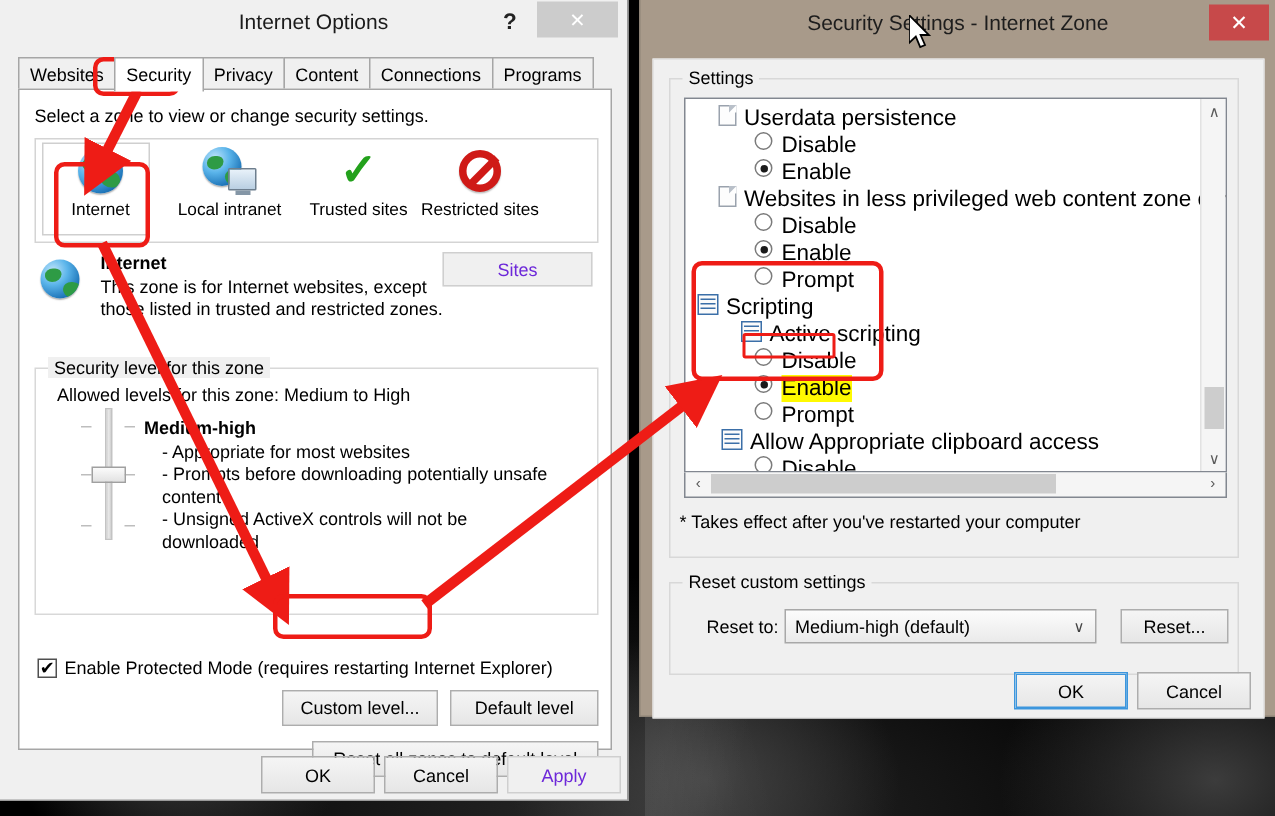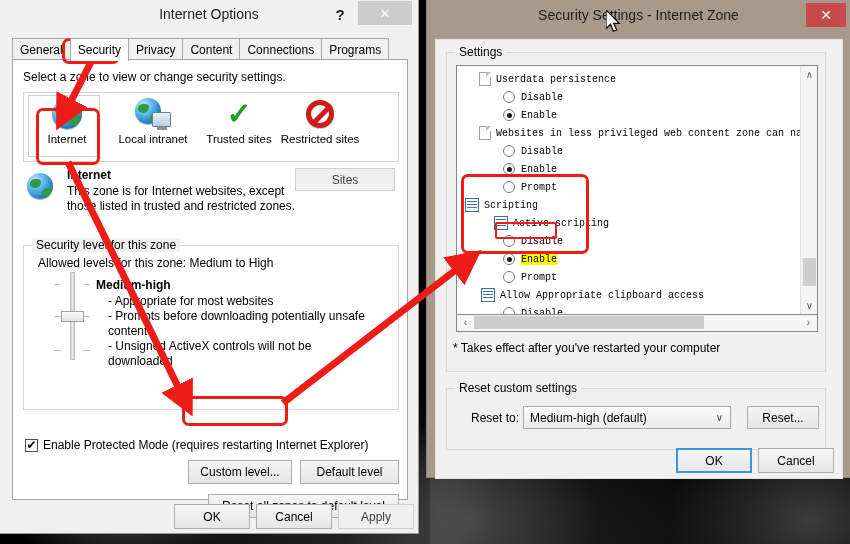--- a/index.html
+++ b/index.html
@@ -36,21 +36,21 @@
     font-size:14px; color:#1b1b1b; font-family:"Liberation Sans", sans-serif;
   }
 
   .btn {
     background:linear-gradient(#f5f5f5,#e6e6e6);
     border:1px solid #adadad; color:#000; font-size:12px;
     font-family:"Liberation Sans", sans-serif;
     display:inline-flex; align-items:center; justify-content:center;
     cursor:default; padding:0 6px;
   }
-  .btn.disabled { color:#404040; border-color:#cfcfcf; background:#f0f0f0; }
+  .btn.disabled { color:#6d28d9; border-color:#cfcfcf; background:#f0f0f0; }
   .btn.focus { border:1px solid #3c96dd; box-shadow:0 0 0 1px #3c96dd inset; }
 
   .group { border:1px solid #d8d8d8; position:absolute; }
   .group > .legend {
     position:absolute; top:-8px; left:8px; background:#f0f0f0; padding:0 4px;
     font-size:12px; color:#000;
   }
 
   
   #internet-options { left:0; top:0; width:419px; height:534px;
@@ -159,21 +159,21 @@
   #ss-body { position:absolute; left:8px; top:39px; width:408px; height:440px;
      background:#f0f0f0; border:1px solid #e3e3e3; }
 
   #settings-group { left:10px; top:12px; width:380px; height:320px; }
   #settings-list {
     position:absolute; left:9px; top:12px; width:362px; height:250px;
     background:#fff; border:1px solid #828790; overflow:hidden;
   }
   .list-inner { position:absolute; left:0; top:0; width:330px; padding:4px 0 0 4px; }
 
-  .li { height:18px; display:flex; align-items:center; white-space:nowrap; font-size:10px;font-family:Liberation Mono, monospace; }
+  .li { height:18px; display:flex; white-space:nowrap; font-size:15px; }
   .li.cat { padding-left:18px; }
   .li.opt { padding-left:42px; }
 
   .doc-icon { width:12px; height:14px; margin-right:5px; flex:0 0 auto;
     background:#fdfdfd; border:1px solid #9aa2ad; position:relative; }
   .doc-icon:before{content:"";position:absolute;right:-1px;top:-1px;border-width:0 0 5px 5px;
     border-style:solid;border-color:transparent transparent #fff #b9c0c9;}
   .script-icon { width:14px; height:14px; margin-right:5px; flex:0 0 auto;
     background:#fbfbfb; border:1px solid #3b6fa8; position:relative; }
   .script-icon:before{content:"";position:absolute;left:1px;top:2px;right:1px;height:1px;
@@ -224,21 +224,21 @@
 
 <div class="dlg" id="internet-options">
 
   <div class="titlebar" id="io-title">
     <div class="title-text">Internet Options</div>
     <div id="io-help">?</div>
     <div id="io-close">✕</div>
   </div>
 
   <div id="io-tabs">
-    <div class="tab">General</div>
+    <div class="tab">Websites</div>
     <div class="tab active">Security</div>
     <div class="tab">Privacy</div>
     <div class="tab">Content</div>
     <div class="tab">Connections</div>
     <div class="tab">Programs</div>
     <div class="tab">Advanced</div>
   </div>
 
   <div id="io-panel">
 

